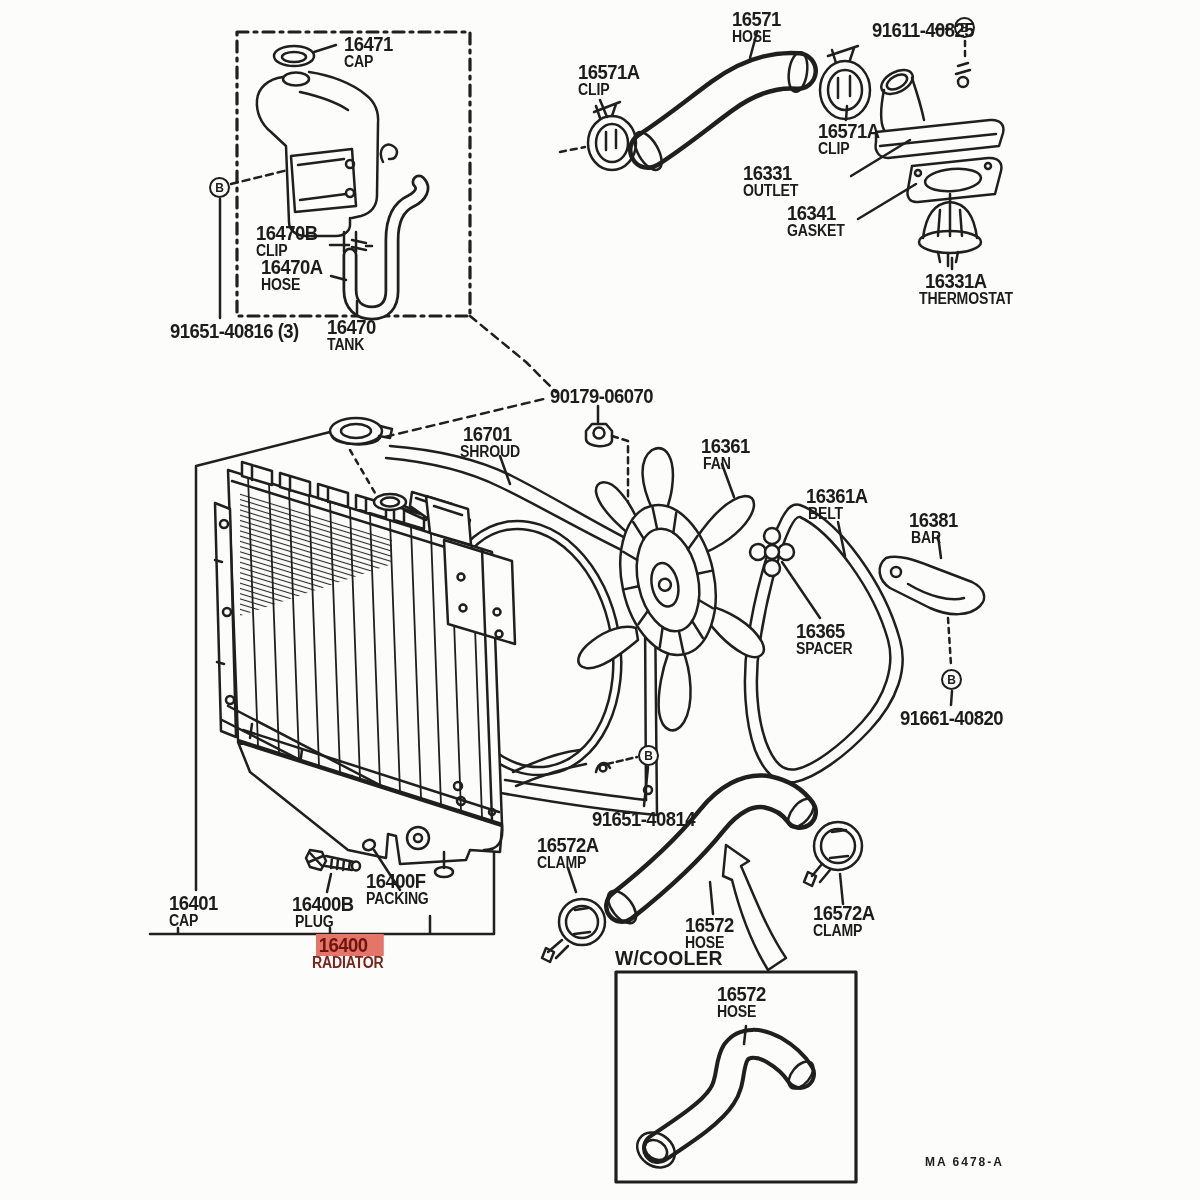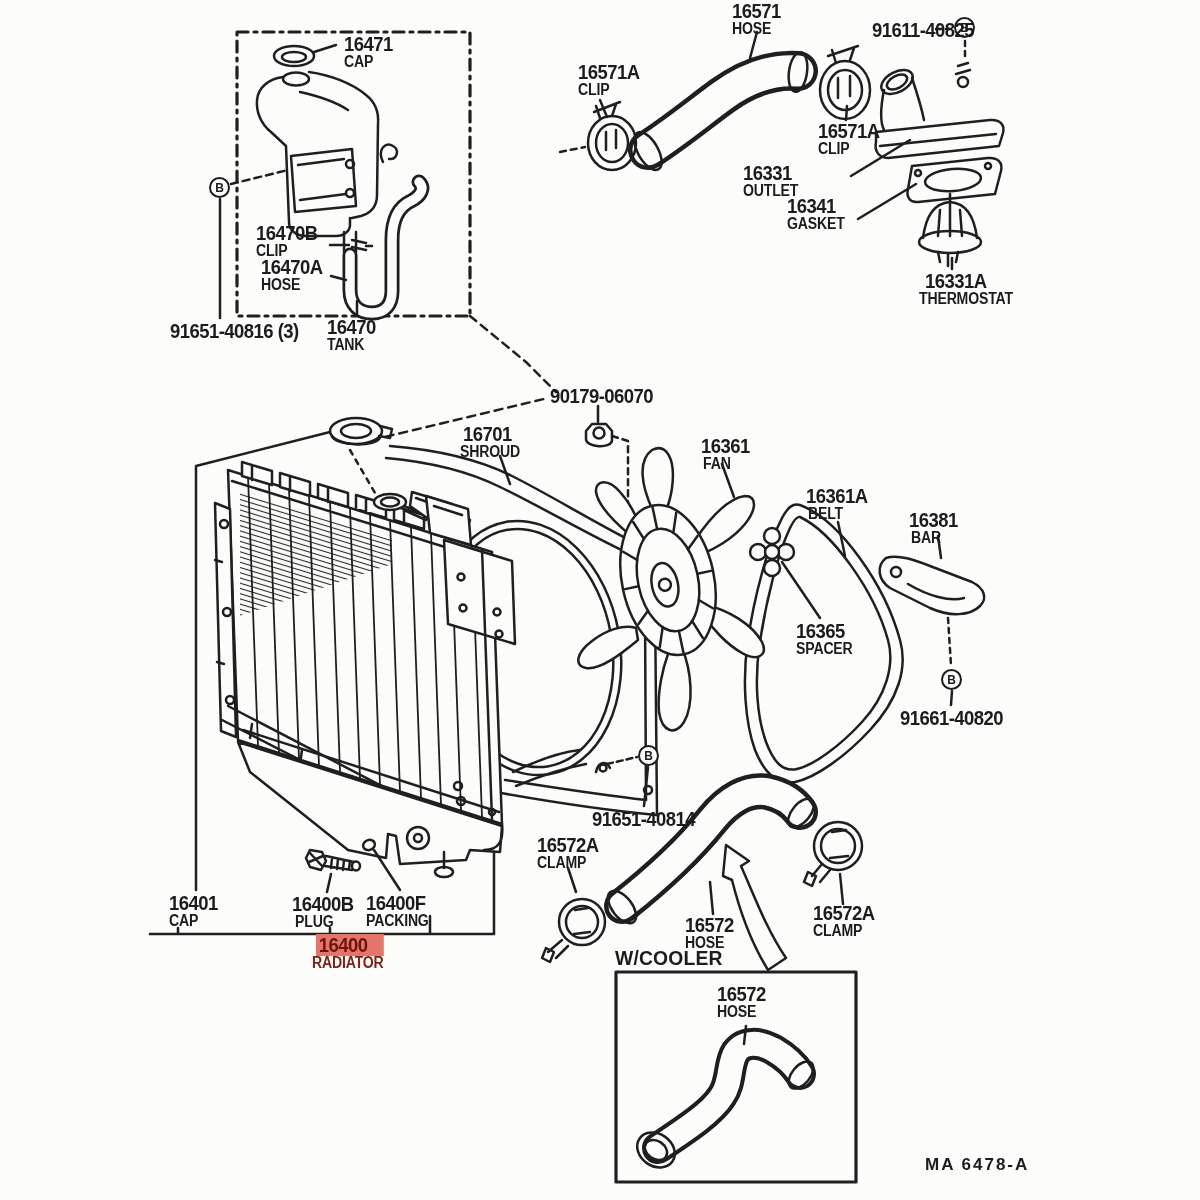--- a/index.html
+++ b/index.html
@@ -11,21 +11,21 @@
       transform:scaleX(0.88);transform-origin:0 0;}
   .pt{font-size:16px;font-weight:bold;letter-spacing:-0.2px;margin-top:-1px;
       transform:scaleX(0.88);transform-origin:0 0;}
   .hl .pn{background:#e4756b;color:#6f150b;padding:0 3px;}
   .hl .pt{color:#7c241a;}
   .bsym{position:absolute;width:21px;height:21px;border:2.5px solid #1c1c1c;border-radius:50%;
         box-sizing:border-box;font-size:12px;font-weight:bold;display:flex;align-items:center;
         justify-content:center;background:#fcfcfa;}
   .note{position:absolute;font-size:21px;font-weight:bold;letter-spacing:0.2px;
         transform:scaleX(0.92);transform-origin:0 0;}
-  .code{position:absolute;font-size:17px;font-weight:bold;letter-spacing:2px;}
+  .code{position:absolute;font-size:12px;font-weight:bold;letter-spacing:2px;}
 </style>
 </head>
 <body>
 
 <div class="canvas">
 
 <svg width="1200" height="1200" viewBox="0 0 1200 1200">
   <defs>
     <pattern id="hatch" patternUnits="userSpaceOnUse" width="5" height="5" patternTransform="rotate(17)">
       <line x1="0" y1="2.5" x2="5" y2="2.5" stroke="#2a2a2a" stroke-width="1.1"></line>
@@ -269,40 +269,40 @@
   <div class="pn">16470A</div>
   <div class="pt">HOSE</div>
 </div>
 <div class="lbl" style="left:170px;top:320px">
   <div class="pn">91651-40816 (3)</div>
 </div>
 <div class="lbl" style="left:327px;top:316px">
   <div class="pn">16470</div>
   <div class="pt">TANK</div>
 </div>
-<div class="lbl" style="left:732px;top:0">
+<div class="lbl" style="left:732px;top:8px">
   <div class="pn">16571</div>
   <div class="pt">HOSE</div>
 </div>
 <div class="lbl" style="left:578px;top:61px">
   <div class="pn">16571A</div>
   <div class="pt">CLIP</div>
 </div>
 <div class="lbl" style="left:872px;top:19px">
   <div class="pn">91611-40825</div>
 </div>
 <div class="lbl" style="left:818px;top:120px">
   <div class="pn">16571A</div>
   <div class="pt">CLIP</div>
 </div>
 <div class="lbl" style="left:743px;top:162px">
   <div class="pn">16331</div>
   <div class="pt">OUTLET</div>
 </div>
-<div class="lbl" style="left:787px;top:195px">
+<div class="lbl" style="left:787px;top:202px">
   <div class="pn">16341</div>
   <div class="pt">GASKET</div>
 </div>
 <div class="lbl" style="left:925px;top:270px">
   <div class="pn">16331A</div>
   <div class="pt" style="margin-left:-6px">THERMOSTAT</div>
 </div>
 <div class="lbl" style="left:550px;top:385px">
   <div class="pn">90179-06070</div>
 </div>
@@ -345,21 +345,21 @@
   <div class="pt">CLAMP</div>
 </div>
 <div class="lbl" style="left:169px;top:892px">
   <div class="pn">16401</div>
   <div class="pt">CAP</div>
 </div>
 <div class="lbl" style="left:292px;top:893px">
   <div class="pn">16400B</div>
   <div class="pt" style="margin-left:3px">PLUG</div>
 </div>
-<div class="lbl" style="left:366px;top:892px">
+<div class="lbl" style="left:366px;top:870px">
   <div class="pn">16400F</div>
   <div class="pt">PACKING</div>
 </div>
 <div class="lbl hl" style="left:316px;top:934px">
   <div class="pn">16400</div>
   <div class="pt" style="margin-left:-4px">RADIATOR</div>
 </div>
 <div class="note" style="left:615px;top:946px">W/COOLER</div>
 <div class="lbl" style="left:717px;top:983px">
   <div class="pn">16572</div>

